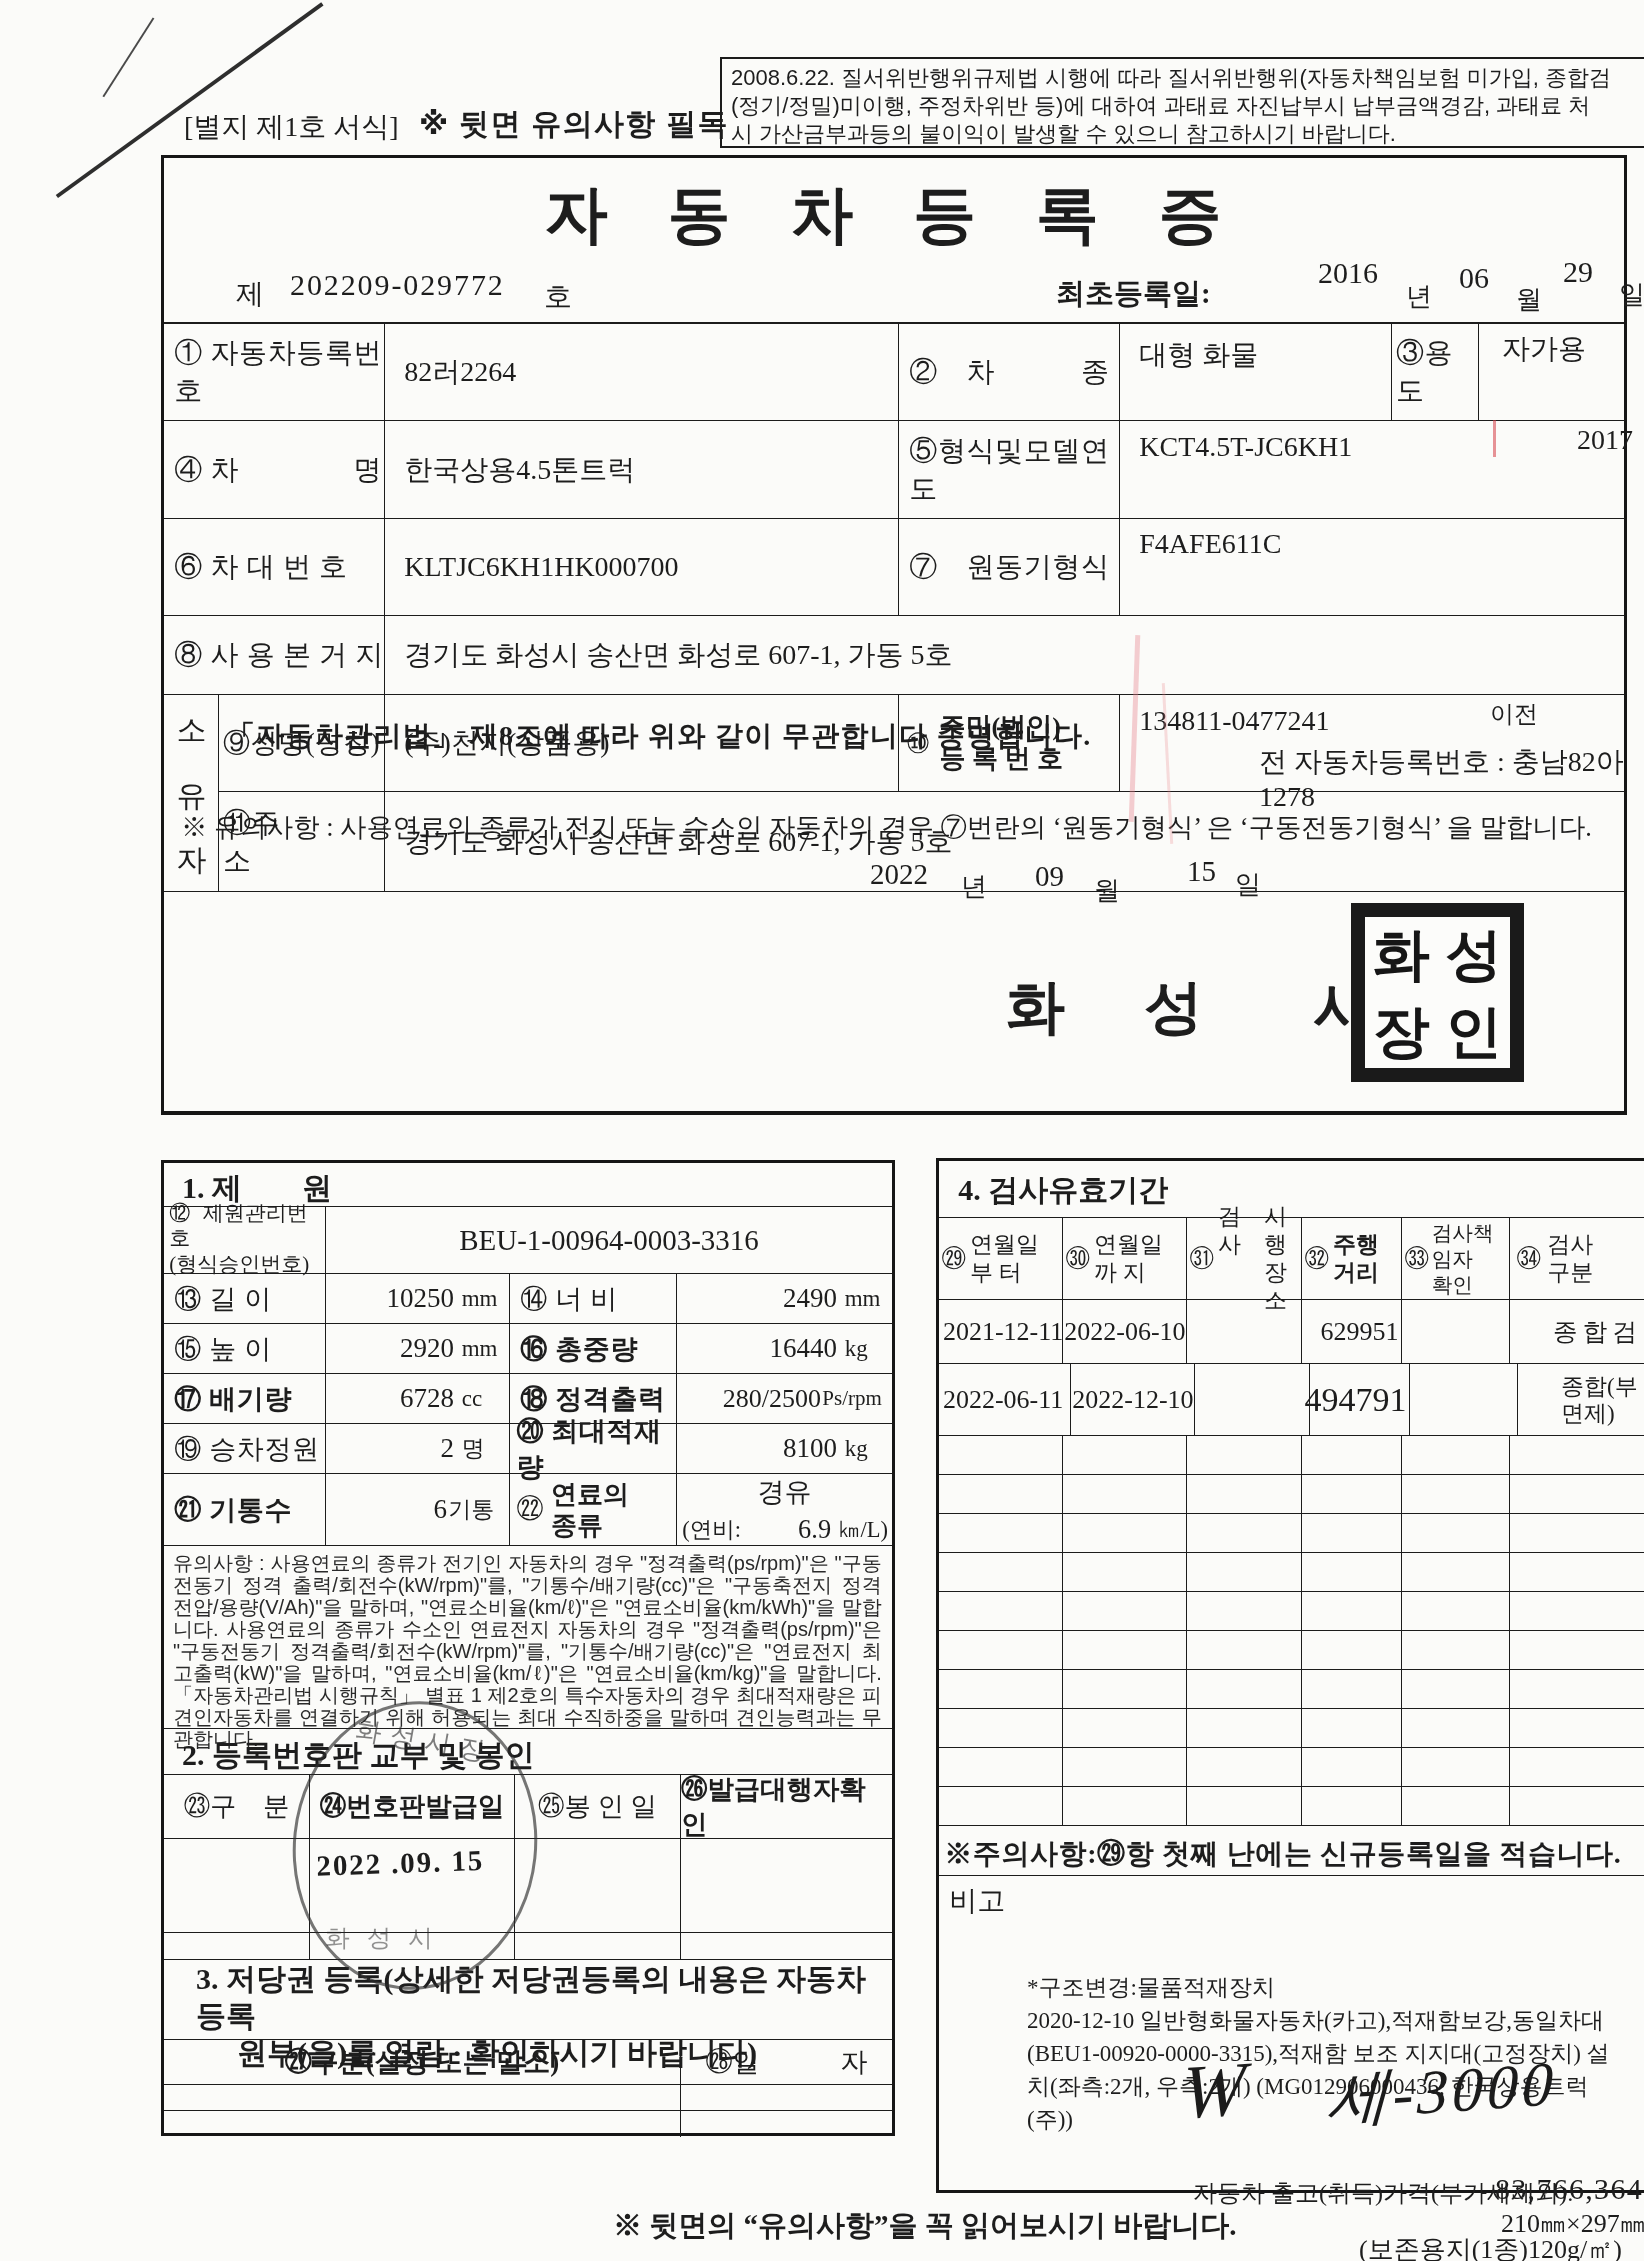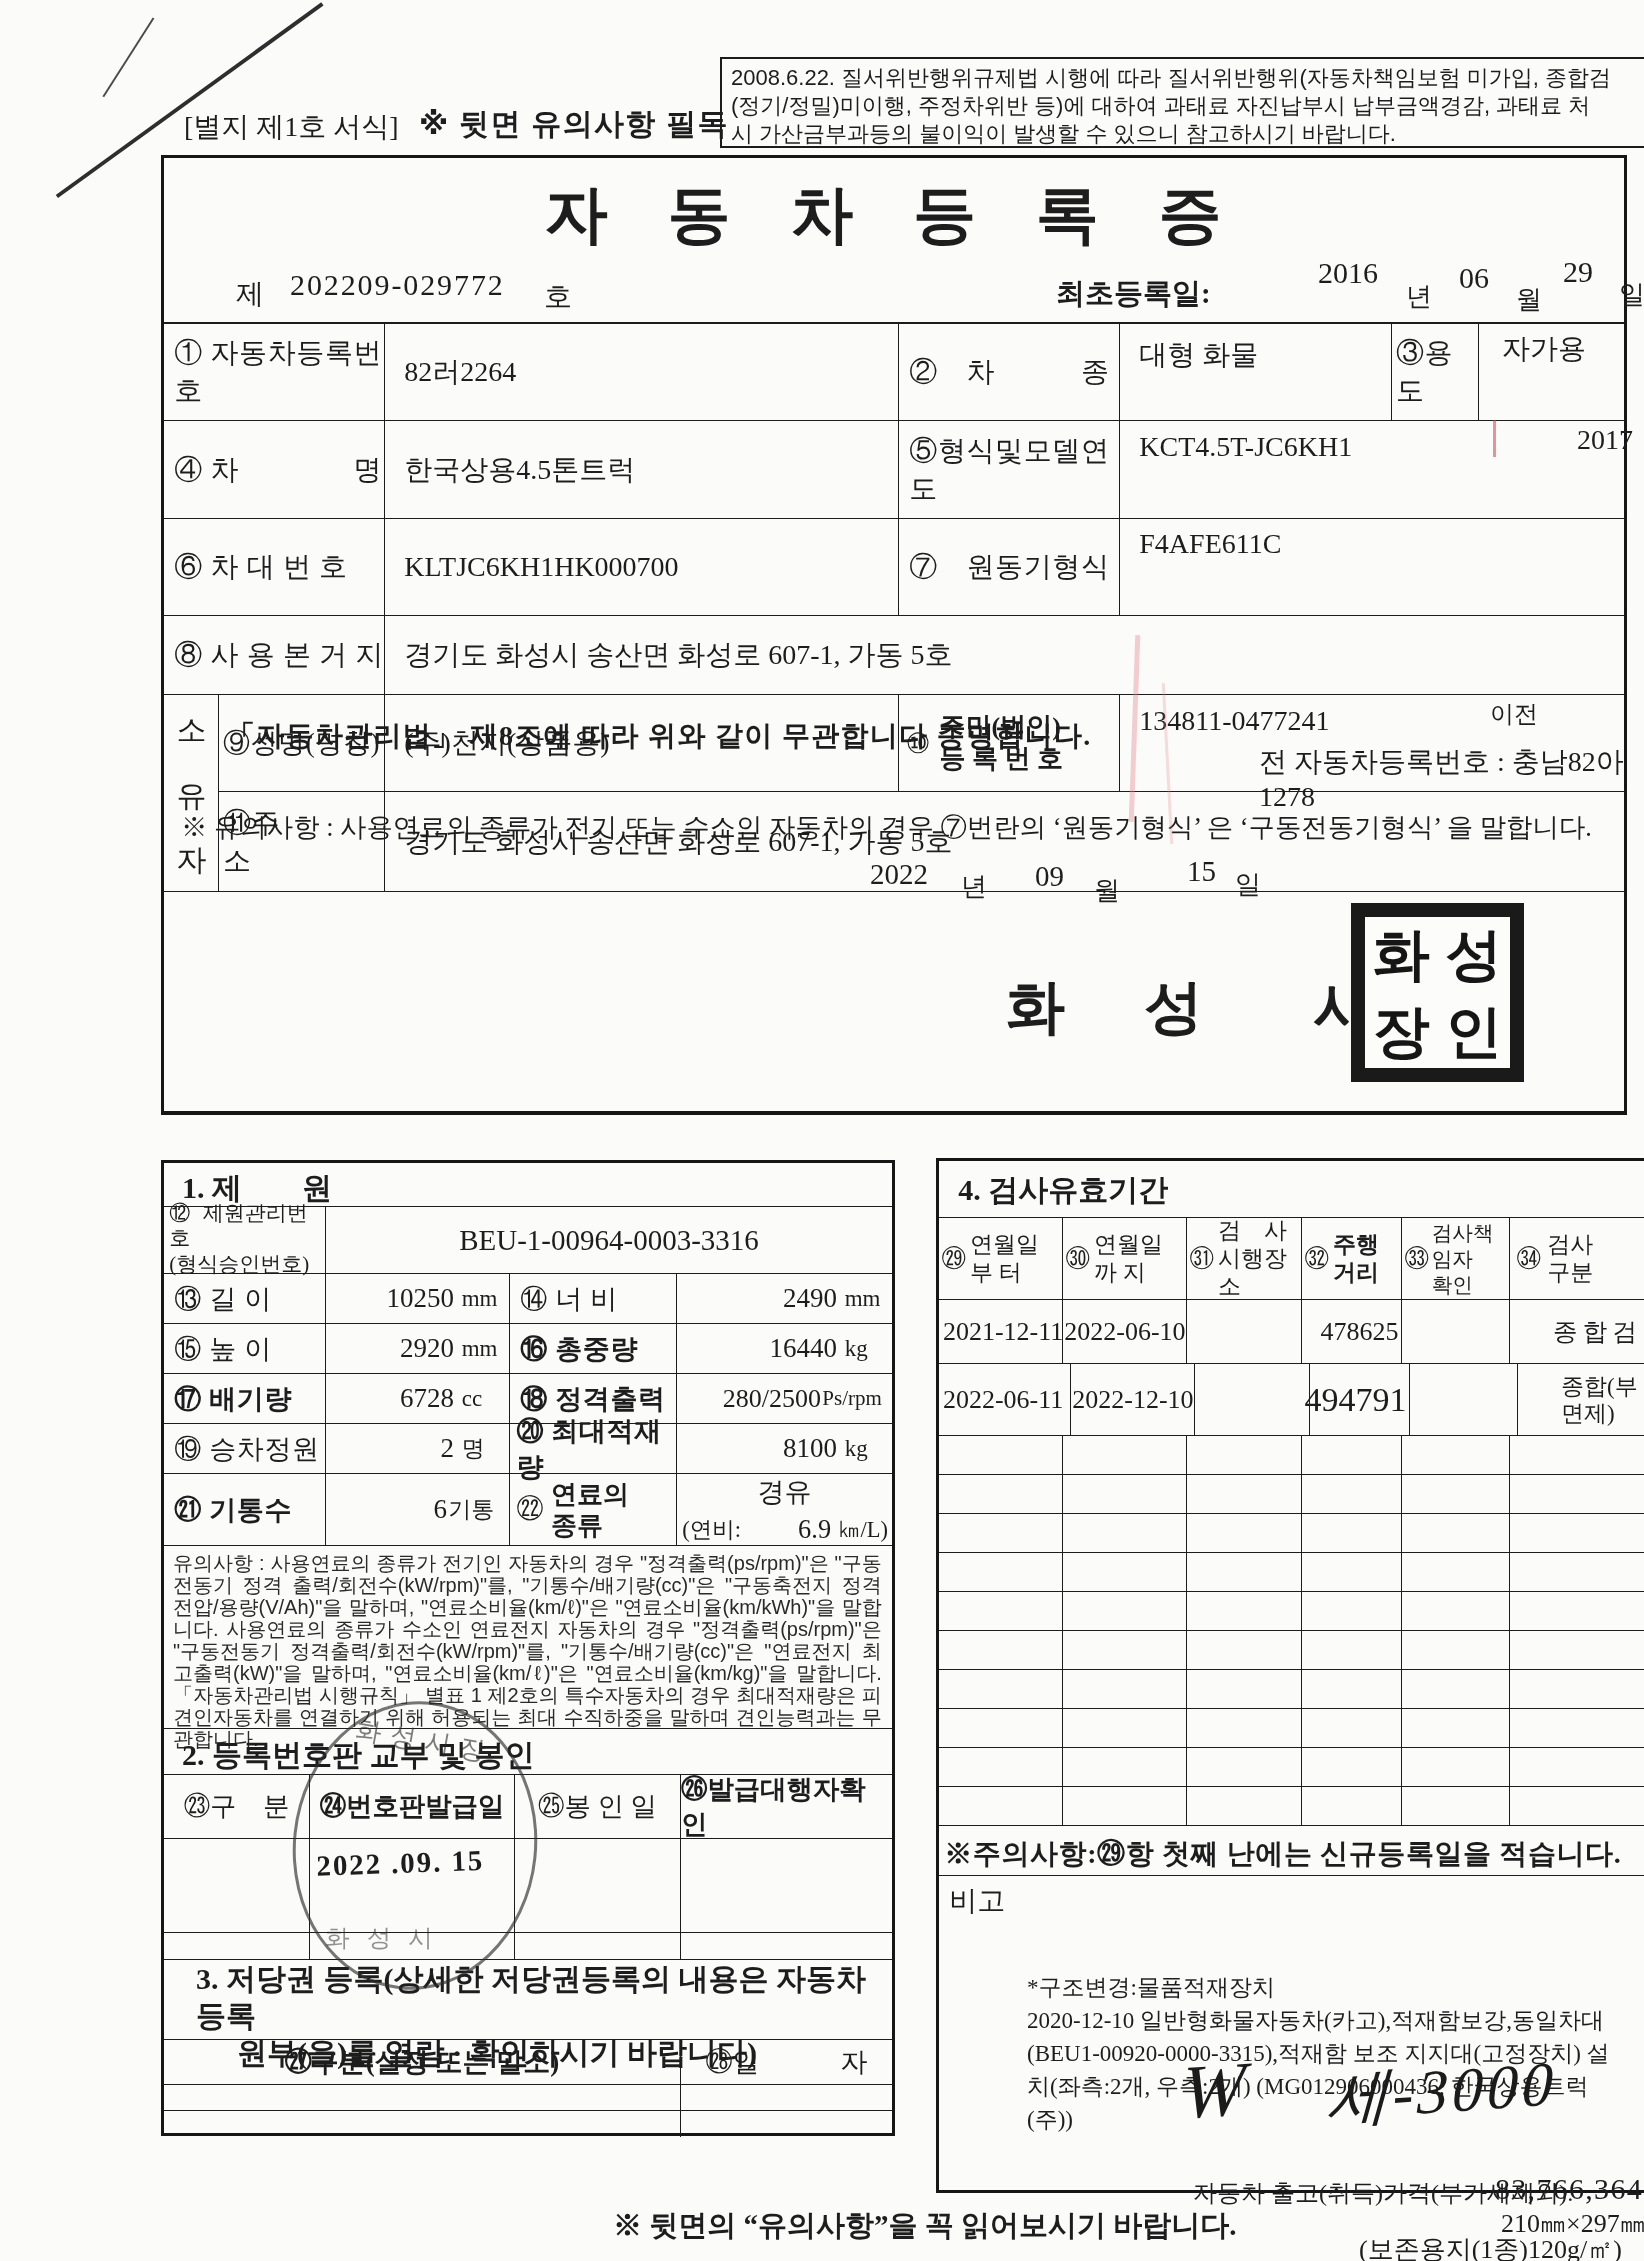--- a/index.html
+++ b/index.html
@@ -306,21 +306,21 @@
       </div>
       <div class="sc" style="width:124px;gap:3.9px;padding-left:2.6px;">
         <span style="font-size:24.5px;">㉚</span>
         <span style="display:flex;flex-direction:column;font-size:23px;line-height:28px;">
             <span>연월일</span>
             <span>까 지</span>
           </span>
       </div>
       <div class="sc" style="width:115px;gap:3.9px;padding-left:2.6px;">
         <span style="font-size:24.5px;">㉛</span>
-        <span style="display:flex;flex-direction:column;font-size:23px;line-height:28px;">
+        <span style="display:flex;flex-direction:row;font-size:23px;line-height:28px;">
             <span>검　사</span>
             <span>시행장소</span>
           </span>
       </div>
       <div class="sc" style="width:100px;gap:3.9px;padding-left:2.6px;">
         <span style="font-size:24.5px;">㉜</span>
         <span style="display:flex;flex-direction:column;font-size:23px;line-height:28px;font-weight:600;">
             <span>주행</span>
             <span>거리</span>
           </span>
@@ -345,21 +345,21 @@
       <div class="sc" style="width:124px;">
           <span class="clip2" style="font-size:26px;padding-left:3.9px;">2021-12-11</span>
         </div>
       <div class="sc" style="width:124px;">
           <span class="clip2" style="font-size:26px;padding-left:1.3px;">2022-06-10</span>
         </div>
       <div class="sc" style="width:115px;">
           <span></span>
         </div>
       <div class="sc" style="width:100px;justify-content:flex-end;">
-          <span style="font-size:26px;padding-right:2.6px;">478625</span>
+          <span style="font-size:26px;padding-right:2.6px;">629951</span>
         </div>
       <div class="sc" style="width:108px;">
           <span></span>
         </div>
       <div class="sc last" style="flex:1;">
           <span style="font-size:24.5px;padding-left:43px;letter-spacing:5.2px;">종합검</span>
         </div>
     </div>
     <div class="spec-row" style="height:72px;">
       <div class="sc" style="width:132px;">

